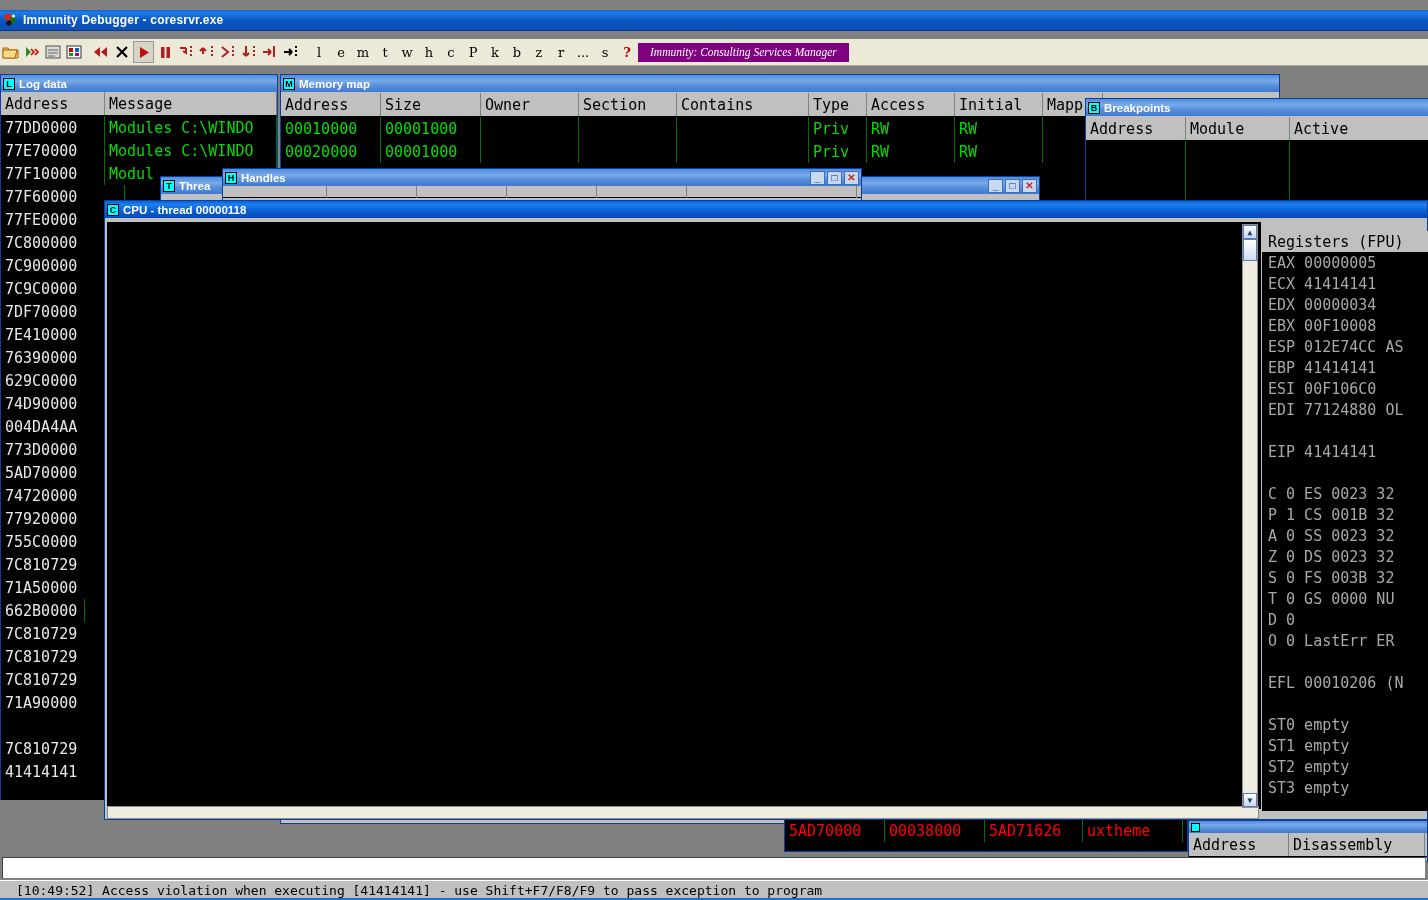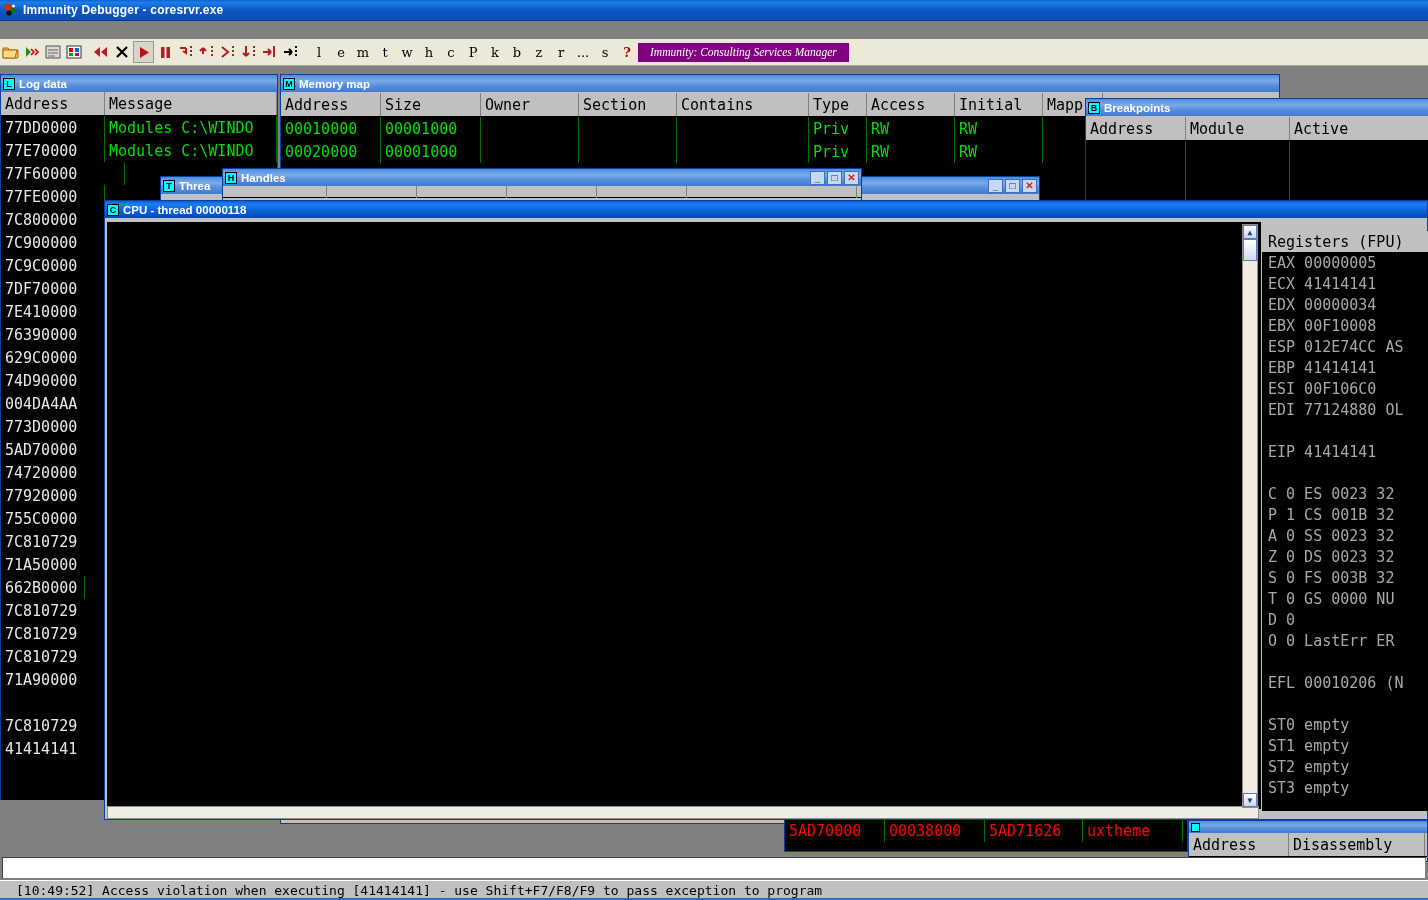--- a/index.html
+++ b/index.html
@@ -11,21 +11,21 @@
   }
   #app {
     position: relative;
     width: 1428px; height: 900px;
     background: #808080;
     overflow: hidden;
   }
 
   
   .titlebar {
-    position: absolute; left: 0; top: 0; width: 1428px; height: 20px;
+    position: absolute; left: 0; top: 10px; width: 1428px; height: 20px;
     background: linear-gradient(to bottom, #0a64d2 0%, #1e7ce6 12%, #0a55c0 55%, #0d4fb4 100%);
     display: flex; align-items: center;
     font-family: "Liberation Sans", sans-serif;
     border-bottom: 1px solid #003a8c;
   }
   .titlebar .tb-icon {
     width: 16px; height: 16px; margin: 0 4px 0 3px;
     position: relative; flex: 0 0 auto;
   }
   .titlebar .tb-text {
@@ -434,20 +434,24 @@
       <div class="ch" style="width:172px">Message</div>
     </div>
     <div class="grid" style="height:684px;">
       <div class="grow">
           <div class="gcell c-white" style="width:104px">77DD0000</div>
           <div class="gcell c-green" style="width:172px">Modules  C:\WINDO</div>
         </div>
       <div class="grow">
           <div class="gcell c-white" style="width:104px">77E70000</div>
           <div class="gcell c-green" style="width:172px">Modules  C:\WINDO</div>
+        </div>
+      <div class="grow">
+          <div class="gcell c-white" style="width:104px">77F10000</div>
+          <div class="gcell c-green" style="width:172px">Modul</div>
         </div>
       <div class="grow">
           <div class="gcell c-white" style="width:124px">77F60000</div>
           <div class="gcell c-green" style="width:172px"></div>
         </div>
       <div class="grow">
           <div class="gcell c-white" style="width:104px">77FE0000</div>
           <div class="gcell c-green" style="width:172px"></div>
         </div>
       <div class="grow">

